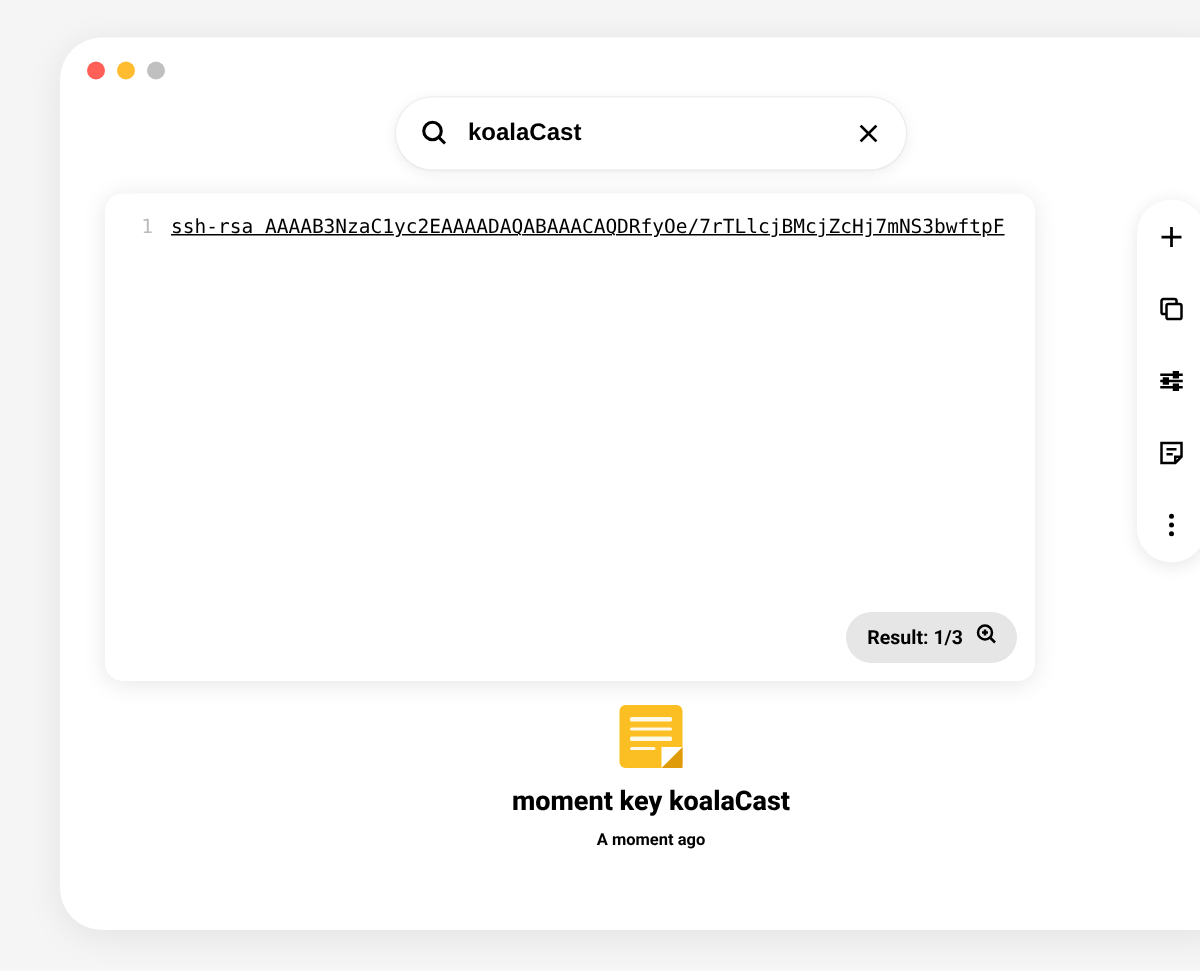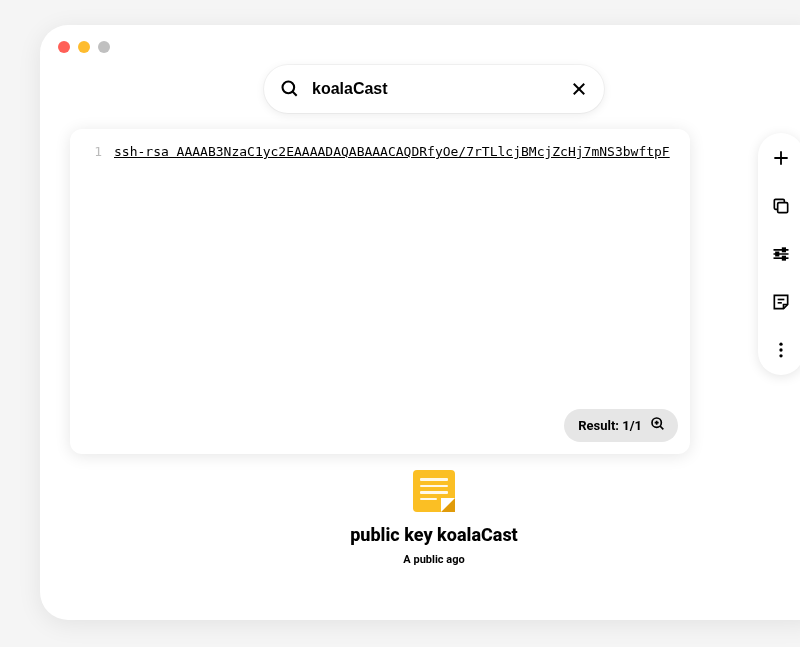--- a/index.html
+++ b/index.html
@@ -249,21 +249,21 @@
     </span>
   </div>
 
   <div class="content-card">
     <div class="code-area">
       <div class="line-number">1</div>
       <div class="code-content">ssh-rsa AAAAB3NzaC1yc2EAAAADAQABAAACAQDRfyOe/7rTLlcjBMcjZcHj7mNS3bwftpF</div>
     </div>
 
     <div class="result-badge">
-      <span>Result: 1/1</span>
+      <span>Result: 1/3</span>
       <span>
         <svg viewBox="0 0 24 24" fill="none" stroke="#000" stroke-width="2.5">
           <circle cx="10" cy="10" r="7"></circle>
           <line x1="20" y1="20" x2="15" y2="15"></line>
           <line x1="7" y1="10" x2="13" y2="10"></line>
           <line x1="10" y1="7" x2="10" y2="13"></line>
         </svg>
       </span>
     </div>
   </div>
@@ -312,17 +312,17 @@
     <div class="note-icon">
       <div class="note-icon-body"></div>
       <div class="note-lines">
         <div class="note-line"></div>
         <div class="note-line"></div>
         <div class="note-line"></div>
         <div class="note-line short"></div>
       </div>
       <div class="note-fold"></div>
     </div>
-    <div class="footer-title">public key koalaCast</div>
-    <div class="footer-time">A public ago</div>
+    <div class="footer-title">moment key koalaCast</div>
+    <div class="footer-time">A moment ago</div>
   </div>
 
 </div>
 
 </body></html>

